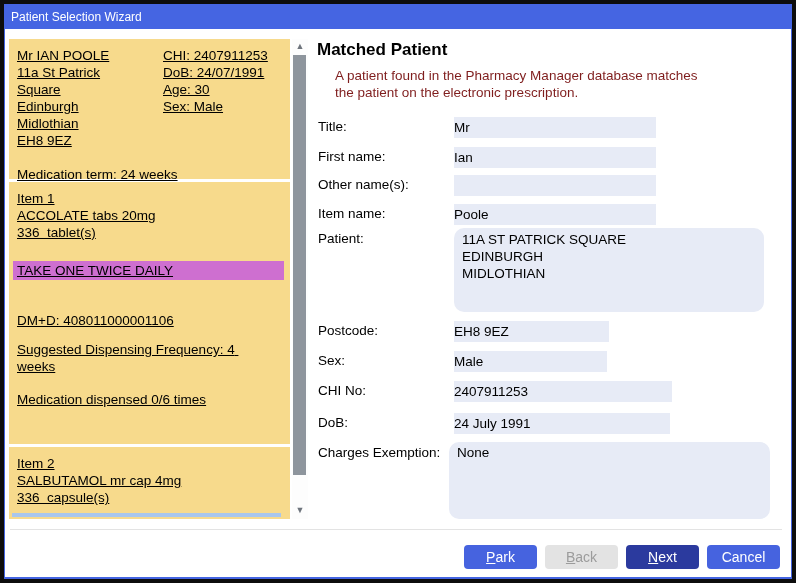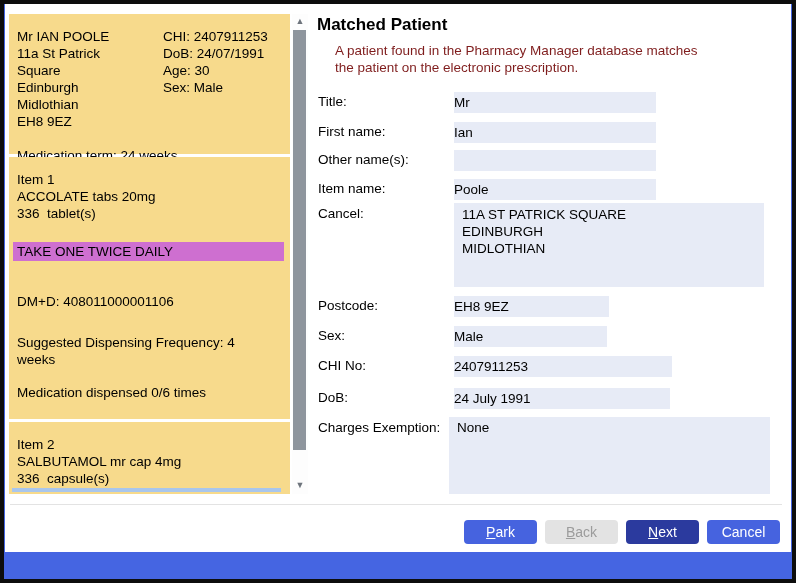--- a/index.html
+++ b/index.html
@@ -2,63 +2,66 @@
 <html><head>
 <meta charset="utf-8">
 <style>
   * { margin:0; padding:0; box-sizing:border-box; }
   html,body { width:796px; height:583px; background:#fff; font-family:"Liberation Sans","DejaVu Sans",sans-serif; }
   .window { width:796px; height:583px; border:4px solid #0d0d0d; background:#4565E2; }
   .titlebar { height:25px; background:#4565E2; color:#fff; font-size:12px; display:flex; align-items:center; padding-left:7px; }
   .client { position:relative; width:786px; height:548px; background:#fff; margin:0 auto 2px auto; overflow:hidden; }
 
   
-  .card { position:absolute; left:4px; width:281px; background:#F7DA8C; padding:14px 8px; font-size:13.5px; line-height:17px; color:#000; }
+  .card { position:absolute; left:4px; width:281px; background:#F7DA8C; padding:8px 8px; font-size:13.5px; line-height:17px; color:#000;text-decoration:underline; }
   .card .line { white-space:pre-wrap; }
   .card1 { top:10px; height:140px; }
   .card2 { top:153px; height:262px; }
   .card3 { top:418px; height:72px; }
   .cols { display:flex; }
   .colL { width:146px; }
   .colR { flex:1; }
   .medterm { margin-top:17px; }
   .dosage { margin-top:20px; background:#CE6FD0; padding:1px 4px; margin-left:-4px; margin-right:-2px; }
   .dmd { margin-top:32px; }
-  .freq { margin-top:24px; width:250px; }
+  .freq { margin-top:12px; width:250px; }
   .disp { margin-top:16px; }
   .hstrip { position:absolute; left:3px; right:9px; bottom:2px; height:4px; background:#A9C6EC; }
 
   
   .vscroll { position:absolute; left:287px; top:10px; width:16px; height:480px; background:#FDFDFD; }
   .varrow { position:absolute; left:0; width:16px; height:14px; color:#6E747C; font-size:9px; text-align:center; line-height:14px; cursor:default; }
   .varrow.up { top:0; }
   .varrow.down { bottom:2px; }
   .vthumb { position:absolute; left:1px; top:16px; width:13px; height:420px; background:#8E959D; }
 
   
   .heading { position:absolute; left:312px; top:11px; font-size:17px; font-weight:bold; color:#000; }
   .desc { position:absolute; left:330px; top:38px; font-size:13.5px; line-height:17px; color:#7f1d1d; }
   .flabel { position:absolute; left:313px; font-size:13.5px; color:#000; }
   .fval { position:absolute; left:449px; background:#E7EBF6; font-size:13.5px; color:#000; }
   .fsingle { height:21px; line-height:21px; }
-  .farea { padding:3px 8px; line-height:17px; }
+  .farea { padding:3px 8px; line-height:17px;border-radius:10px; }
 
   
   .sep { position:absolute; left:5px; top:500px; width:772px; height:1px; background:#E3E3E3; }
   .btn { position:absolute; top:516px; width:73px; height:24px; border:none; border-radius:4px; background:#4663DF; color:#fff; font-size:14px; font-family:inherit; cursor:pointer; }
   .btn .ul { text-decoration:underline; }
   .btn-park { left:459px; }
   .btn-back { left:540px; background:#E3E3E3; color:#9C9C9C; }
   .btn-next { left:621px; background:#2B3A9E; }
   .btn-cancel { left:702px; }
 </style>
 </head>
 <body>
 
 <div class="window">
+  <div class="titlebar">
+    <span>Patient Selection Wizard</span>
+  </div>
   <div class="client">
 
     <div class="card card1">
       <div class="cols">
         <div class="colL">
           <div class="line">Mr IAN POOLE</div>
           <div class="line">11a St Patrick</div>
           <div class="line">Square</div>
           <div class="line">Edinburgh</div>
           <div class="line">Midlothian</div>
@@ -108,21 +111,21 @@
 
     <span class="flabel" style="top:120px">First name:</span>
     <div class="fval fsingle" style="top:118px; width:202px"><span>Ian</span></div>
 
     <span class="flabel" style="top:148px">Other name(s):</span>
     <div class="fval fsingle" style="top:146px; width:202px"><span></span></div>
 
     <span class="flabel" style="top:177px">Item name:</span>
     <div class="fval fsingle" style="top:175px; width:202px"><span>Poole</span></div>
 
-    <span class="flabel" style="top:202px">Cancel:</span>
+    <span class="flabel" style="top:202px">Patient:</span>
     <div class="fval farea" style="top:199px; width:310px; height:84px">
       <div>11A ST PATRICK SQUARE</div>
       <div>EDINBURGH</div>
       <div>MIDLOTHIAN</div>
     </div>
 
     <span class="flabel" style="top:294px">Postcode:</span>
     <div class="fval fsingle" style="top:292px; width:155px"><span>EH8 9EZ</span></div>
 
     <span class="flabel" style="top:324px">Sex:</span>

